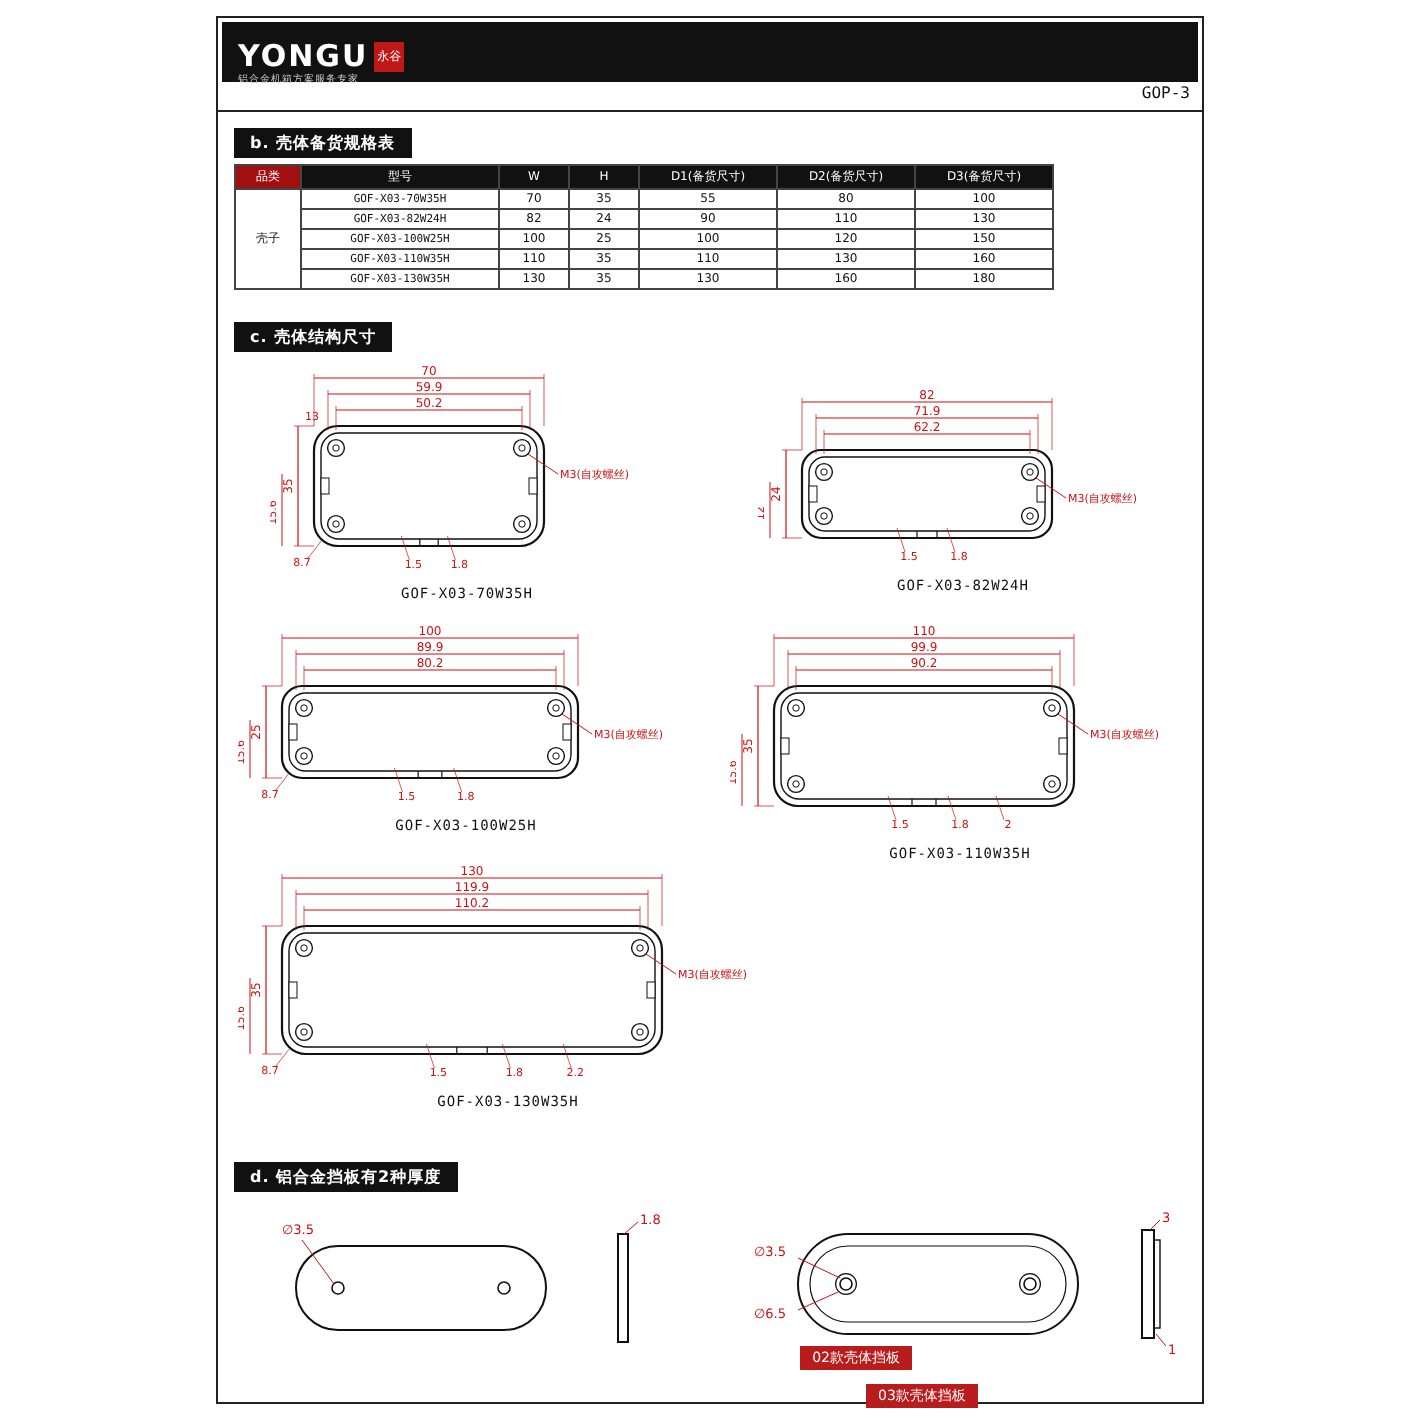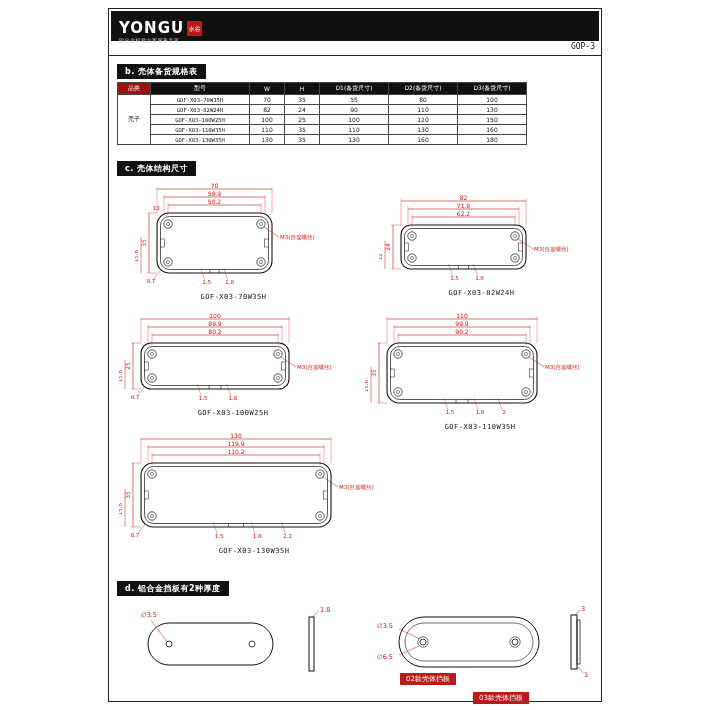--- a/index.html
+++ b/index.html
@@ -33,21 +33,21 @@
   
   .drawings-area{position:absolute;top:172px;left:8px;width:478px;height:396px;}
   .drawing{position:absolute;}
   .d-caption{font-family:"DejaVu Sans Mono",monospace;font-size:7px;text-align:center;
              color:#111;margin-top:0;letter-spacing:.5px;}
   
   .endplates{position:absolute;top:594px;left:8px;width:478px;height:96px;}
   .endplate{position:absolute;top:0;}
   #ep1{left:6px;} #ep2{left:252px;}
   .ep-caption{background:#b91c1c;color:#fff;font-size:7px;padding:1px 6px;display:inline-block;}
-  #ep1 .ep-caption{margin-left:52px;} #ep2 .ep-caption{margin-left:104px;}
+  #ep1 .ep-caption{margin-left:52px;} #ep2 .ep-caption{margin-left:64px;}
 </style>
 </head>
 <body>
 
 <div class="sheet">
 
   <div class="topbar">
     <div class="logo-col">
       <div class="logo-row">
         <span class="logo-text">YONGU</span>

